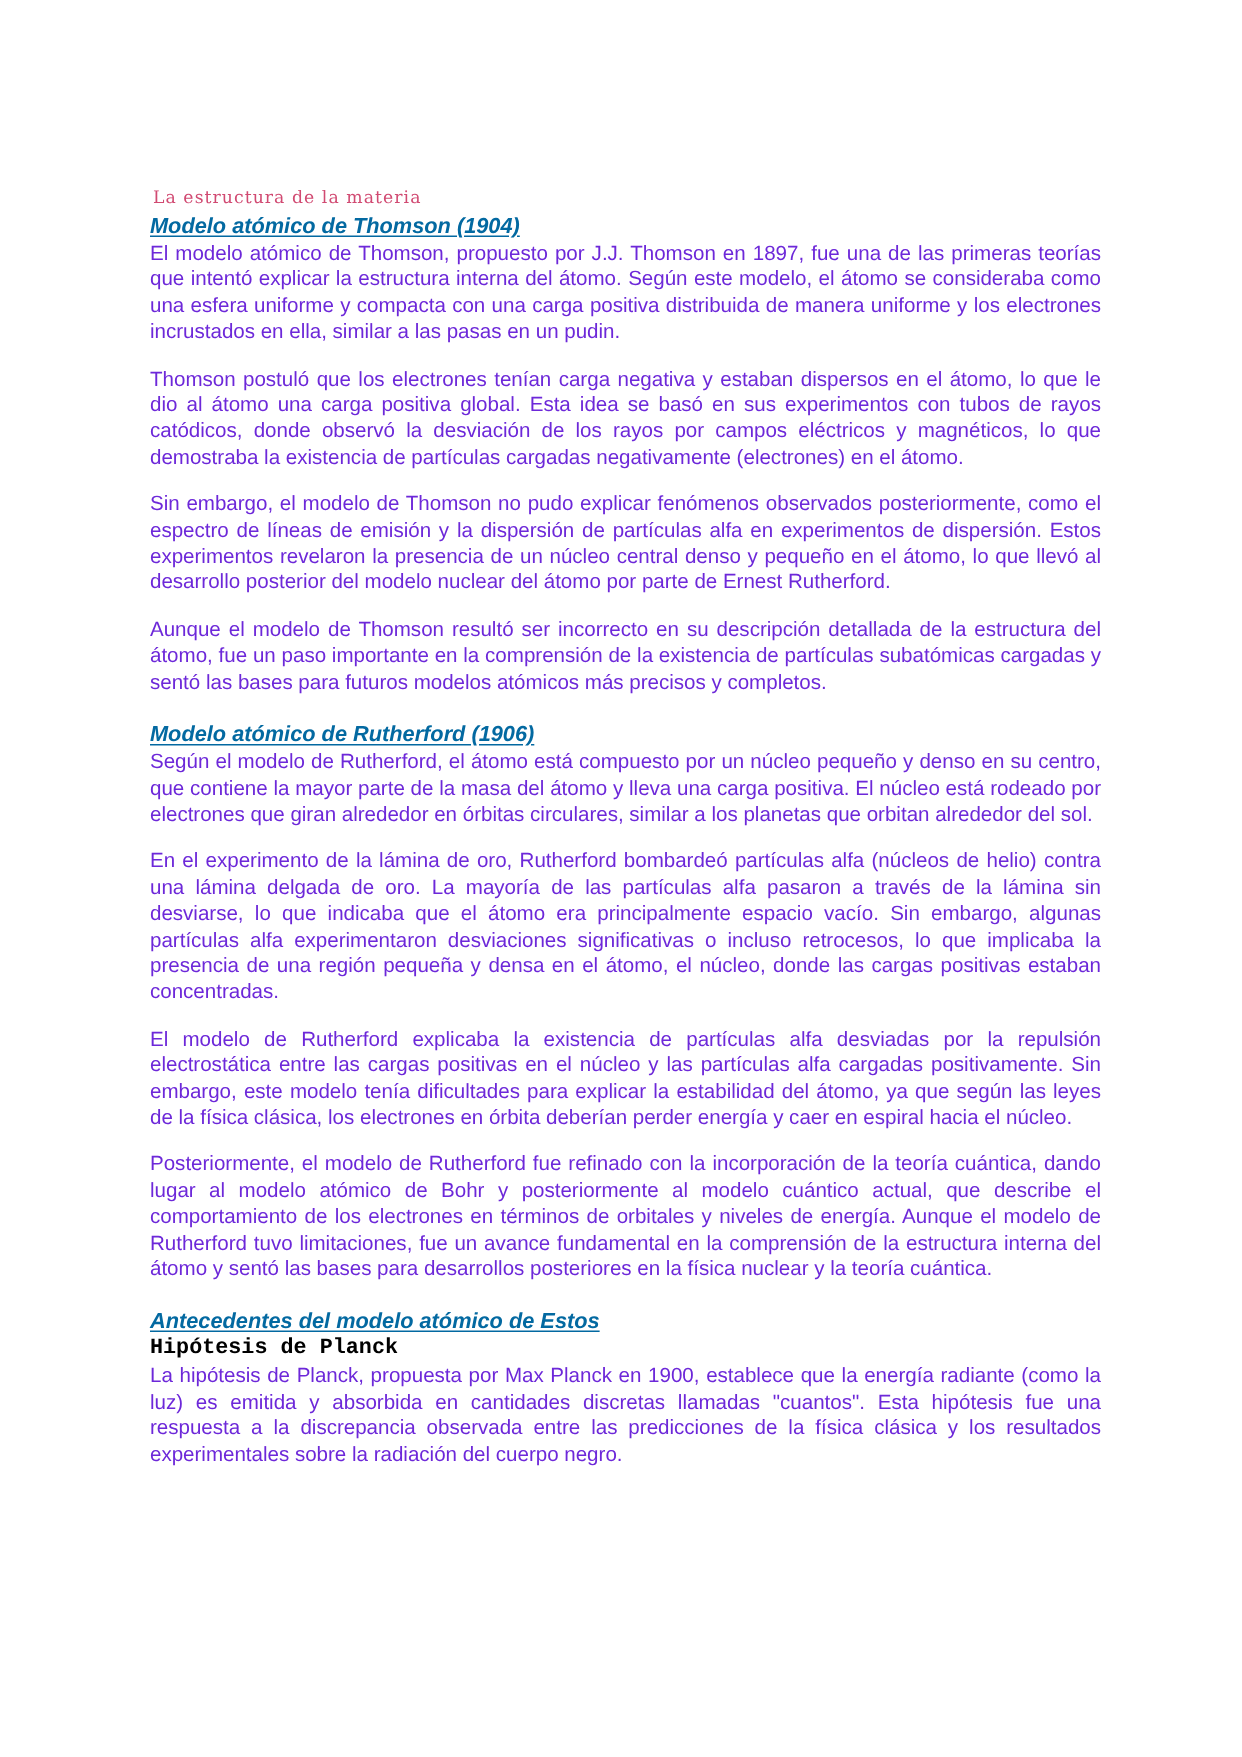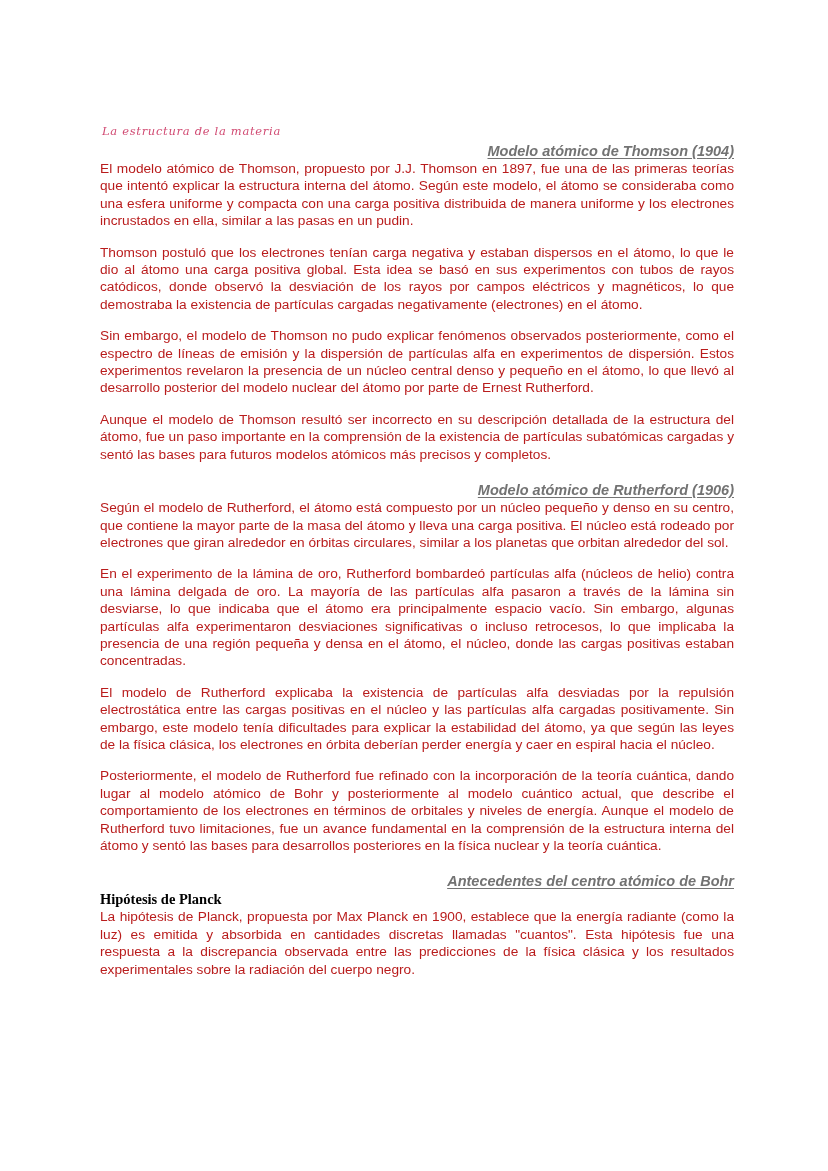--- a/index.html
+++ b/index.html
@@ -28,68 +28,66 @@
   .content {
     position: absolute;
     left: 100px;
     top: 124px;
     width: 634px;
   }
 
   
   .doc-header {
     font-family: "DejaVu Serif", serif;
-    font-style: italic;
     font-size: 11.5px;
     line-height: 14px;
     letter-spacing: 0.7px;
     color: #d14a72;
     margin: 0 0 4px 2px;
     white-space: nowrap;
   }
 
   
   .h-section {
     font-family: "Liberation Sans", sans-serif;
     font-size: 14.5px;
     line-height: 18px;
     font-weight: bold;
     font-style: italic;
     text-decoration: underline;
     text-underline-offset: 2px;
-    color: #737373;
+    color: #0369a1;
     margin: 0;
     padding: 0;
-    text-align: right;
   }
   .h-section.spaced {
     margin-top: 18px;
   }
 
   
   .h-sub {
-    font-family: Liberation Serif, serif;
+    font-family: Liberation Mono, monospace;
     font-size: 14.5px;
     line-height: 18px;
     font-weight: bold;
     font-style: normal;
     text-decoration: none;
     color: #000000;
     margin: 0;
     padding: 0;
   }
 
   
   p.body {
     font-family: "Liberation Sans", sans-serif;
     font-size: 13.7px;
     line-height: 17.4px;
     text-align: justify;
     text-justify: inter-word;
-    color: #b91c1c;
+    color: #6d28d9;
     margin: 0;
     padding: 0;
     hyphens: none;
   }
   p.body + p.body {
     margin-top: 14px;
   }
   
   .h-section + p.body,
   .h-sub + p.body {
@@ -115,20 +113,20 @@
     <p class="body">Sin embargo, el modelo de Thomson no pudo explicar fenómenos observados posteriormente, como el espectro de líneas de emisión y la dispersión de partículas alfa en experimentos de dispersión. Estos experimentos revelaron la presencia de un núcleo central denso y pequeño en el átomo, lo que llevó al desarrollo posterior del modelo nuclear del átomo por parte de Ernest Rutherford.</p>
     <p class="body">Aunque el modelo de Thomson resultó ser incorrecto en su descripción detallada de la estructura del átomo, fue un paso importante en la comprensión de la existencia de partículas subatómicas cargadas y sentó las bases para futuros modelos atómicos más precisos y completos.</p>
 
     <h2 class="h-section spaced">Modelo atómico de Rutherford (1906)</h2>
 
     <p class="body">Según el modelo de Rutherford, el átomo está compuesto por un núcleo pequeño y denso en su centro, que contiene la mayor parte de la masa del átomo y lleva una carga positiva. El núcleo está rodeado por electrones que giran alrededor en órbitas circulares, similar a los planetas que orbitan alrededor del sol.</p>
     <p class="body">En el experimento de la lámina de oro, Rutherford bombardeó partículas alfa (núcleos de helio) contra una lámina delgada de oro. La mayoría de las partículas alfa pasaron a través de la lámina sin desviarse, lo que indicaba que el átomo era principalmente espacio vacío. Sin embargo, algunas partículas alfa experimentaron desviaciones significativas o incluso retrocesos, lo que implicaba la presencia de una región pequeña y densa en el átomo, el núcleo, donde las cargas positivas estaban concentradas.</p>
     <p class="body">El modelo de Rutherford explicaba la existencia de partículas alfa desviadas por la repulsión electrostática entre las cargas positivas en el núcleo y las partículas alfa cargadas positivamente. Sin embargo, este modelo tenía dificultades para explicar la estabilidad del átomo, ya que según las leyes de la física clásica, los electrones en órbita deberían perder energía y caer en espiral hacia el núcleo.</p>
     <p class="body">Posteriormente, el modelo de Rutherford fue refinado con la incorporación de la teoría cuántica, dando lugar al modelo atómico de Bohr y posteriormente al modelo cuántico actual, que describe el comportamiento de los electrones en términos de orbitales y niveles de energía. Aunque el modelo de Rutherford tuvo limitaciones, fue un avance fundamental en la comprensión de la estructura interna del átomo y sentó las bases para desarrollos posteriores en la física nuclear y la teoría cuántica.</p>
 
-    <h2 class="h-section spaced">Antecedentes del centro atómico de Bohr</h2>
+    <h2 class="h-section spaced">Antecedentes del modelo atómico de Estos</h2>
 
     <h3 class="h-sub">Hipótesis de Planck</h3>
 
     <p class="body">La hipótesis de Planck, propuesta por Max Planck en 1900, establece que la energía radiante (como la luz) es emitida y absorbida en cantidades discretas llamadas "cuantos". Esta hipótesis fue una respuesta a la discrepancia observada entre las predicciones de la física clásica y los resultados experimentales sobre la radiación del cuerpo negro.</p>
 
   </div>
 </div>
 
 </body></html>

